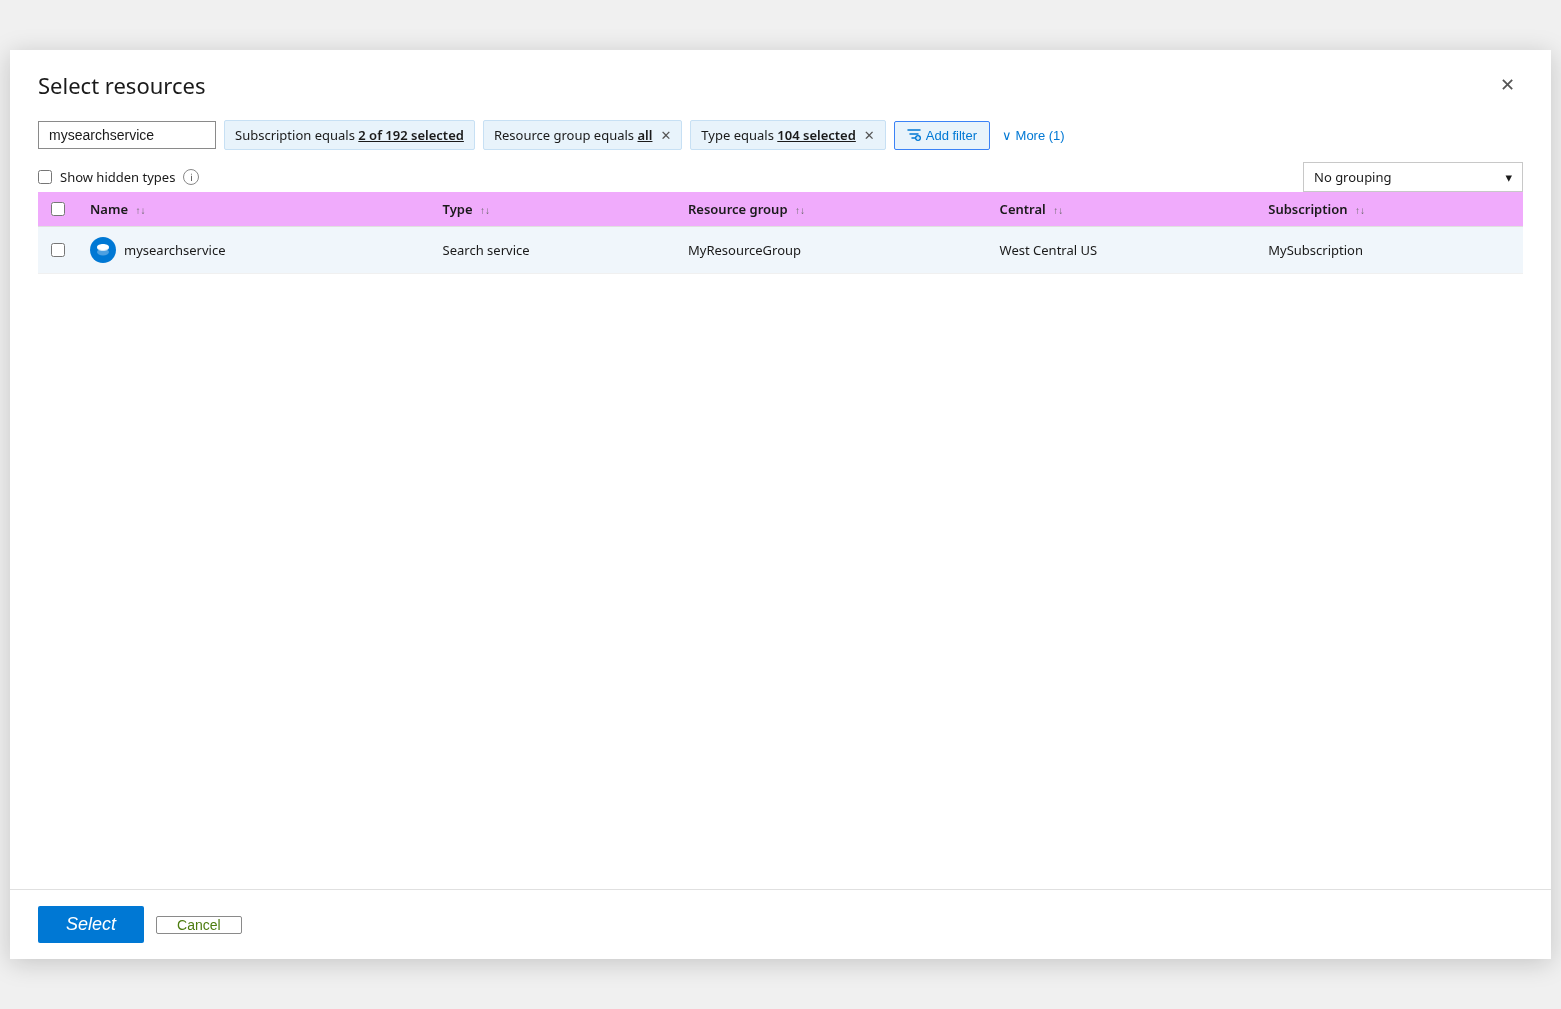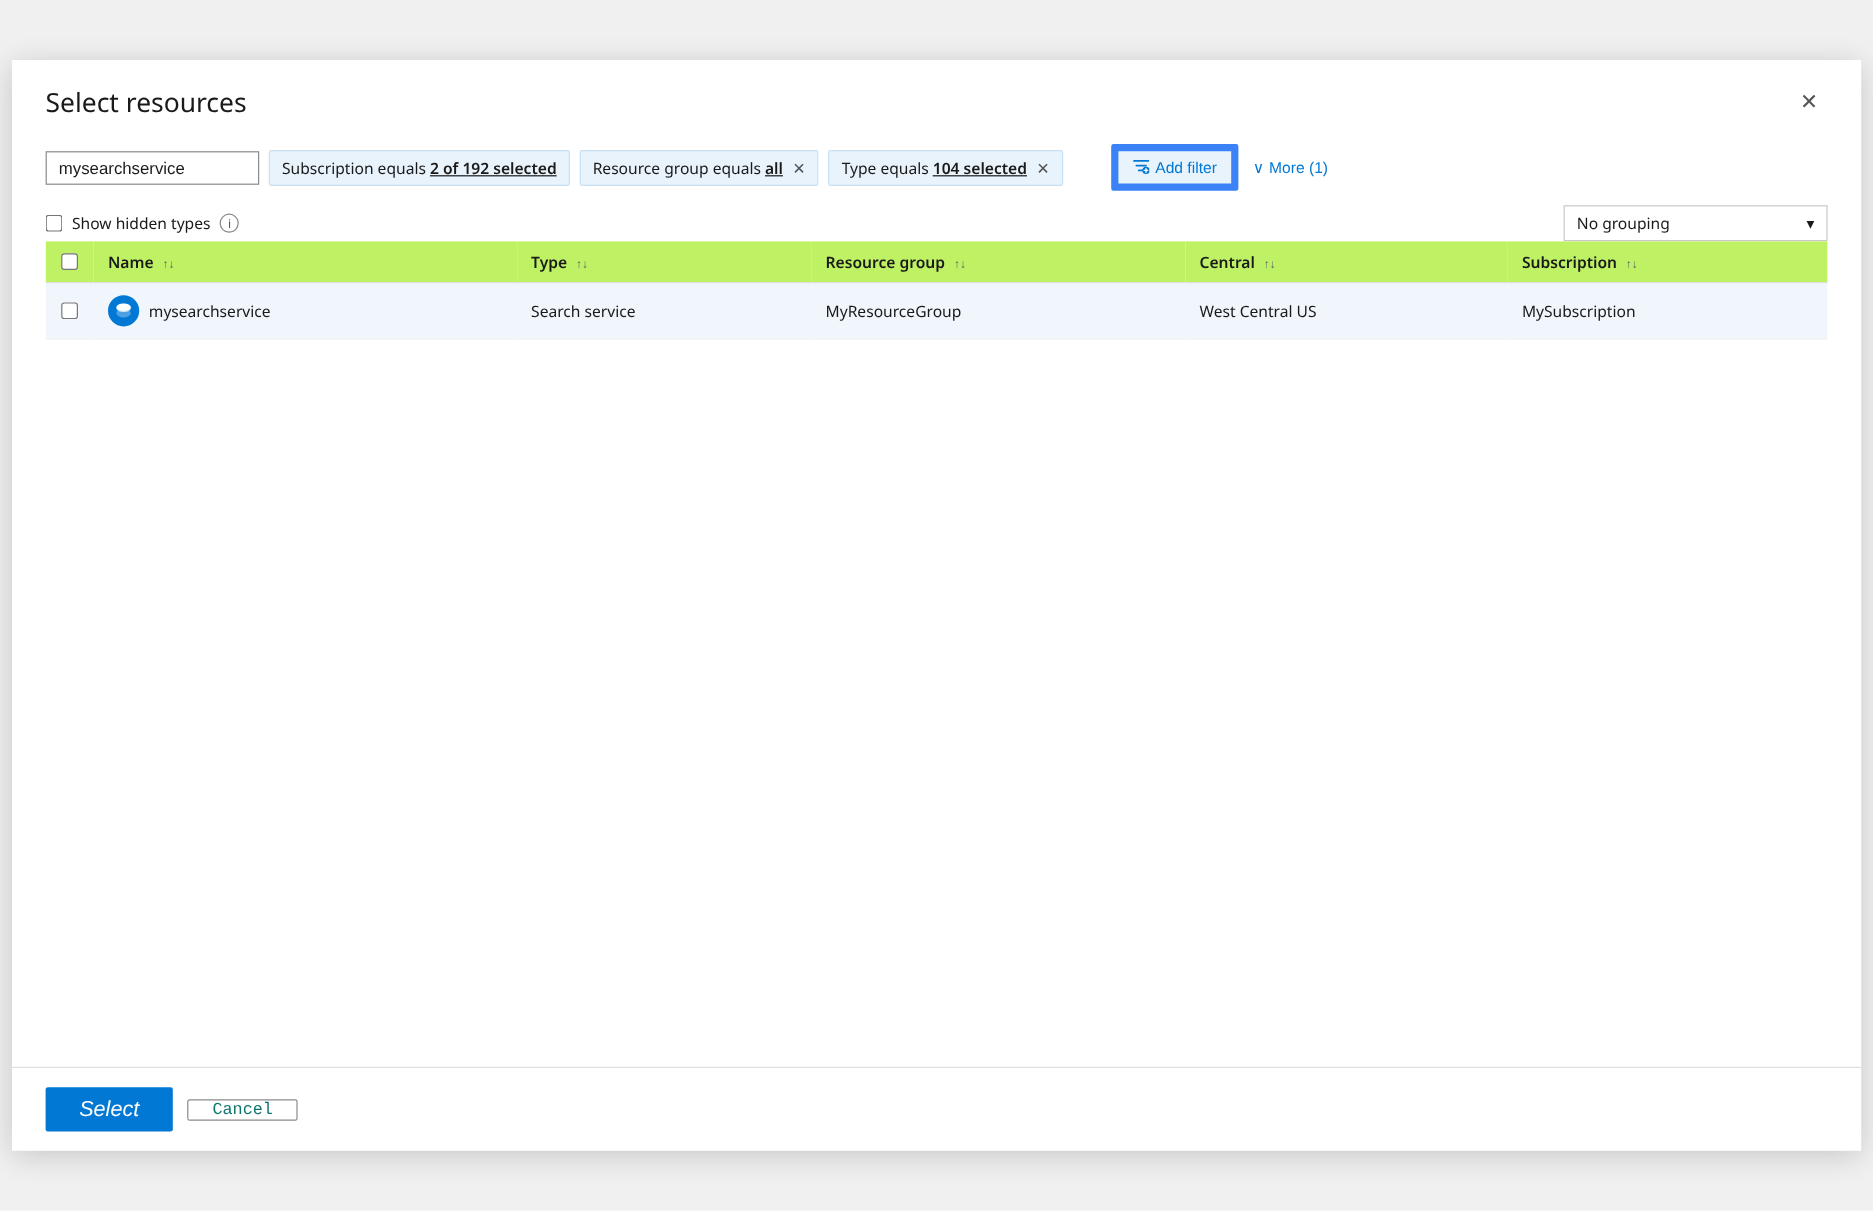--- a/index.html
+++ b/index.html
@@ -85,28 +85,27 @@
       cursor: pointer;
       margin-left: 2px;
     }
     .filter-chip b { font-weight: 600; text-decoration: underline; }
 
     .add-filter-btn {
       display: flex;
       align-items: center;
       gap: 5px;
       background: none;
-      border: 6px solid #3b82f6;
+      border: 1px solid #3b82f6;
       border-radius: 2px;
       padding: 5px 12px;
       font-size: 13px;
       color: #0078d4;
       cursor: pointer;
       background: #e8f3fb;
-      margin-left: 32px;
     }
 
     .more-btn {
       background: none;
       border: none;
       color: #0078d4;
       font-size: 13px;
       cursor: pointer;
       display: flex;
       align-items: center;
@@ -172,21 +171,21 @@
     thead tr {
       border-bottom: 1px solid #e0e0e0;
     }
     th {
       text-align: left;
       padding: 8px 12px;
       font-weight: 600;
       font-size: 13px;
       color: #1a1a1a;
       white-space: nowrap;
-      background: #bef264;
+      background: #f0abfc;
     }
     th .sort-icons {
       font-size: 10px;
       color: #666;
       margin-left: 4px;
     }
     th:first-child {
       width: 40px;
       padding: 8px 8px;
     }
@@ -238,27 +237,26 @@
       color: #fff;
       border: none;
       padding: 8px 28px;
       font-size: 18px;
       cursor: pointer;
       border-radius: 2px;
       font-style: italic;
     }
     .btn-secondary {
       background: #fff;
-      color: #0f766e;
+      color: #4d7c0f;
       border: 1px solid #8a8a8a;
       padding: 0 20px;
       font-size: 14px;
       cursor: pointer;
       border-radius: 2px;
-      font-family: Liberation Mono, monospace;
     }
 
     .checkbox-cell {
       display: flex;
       align-items: center;
       justify-content: center;
     }
     input[type="checkbox"] {
       width: 14px;
       height: 14px;

